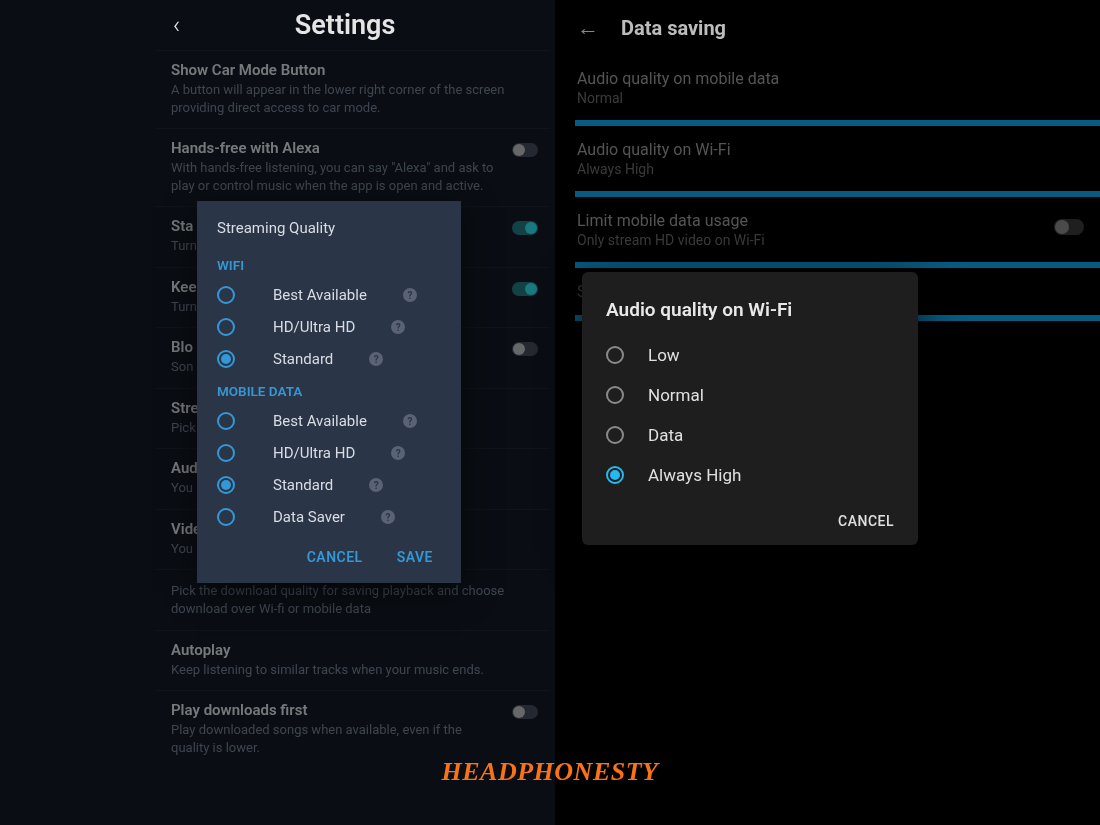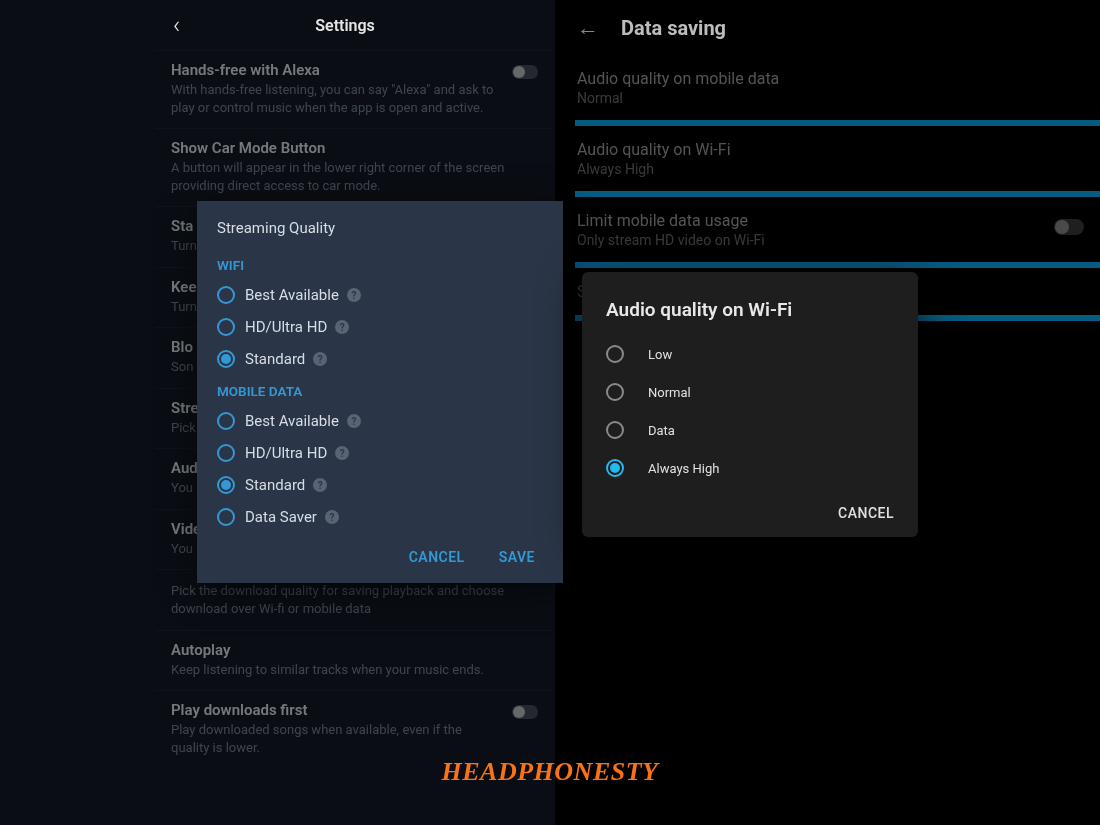--- a/index.html
+++ b/index.html
@@ -40,21 +40,21 @@
   .back-chev {
     color: #e5e5e5;
     font-size: 24px;
     font-weight: 300;
     margin-left: 18px;
   }
   .hdr-title {
     flex: 1;
     text-align: center;
     color: #e5e5e5;
-    font-size: 16px;
+    font-size: 27px;
     font-weight: 600;
     margin-right: 40px;
   }
   .setting-row {
     padding: 10px 12px 12px 16px;
     border-top: 1px solid #141820;
     display: flex;
     align-items: flex-start;
     justify-content: space-between;
   }
@@ -88,21 +88,21 @@
     top: 1px; left: 1px;
   }
   .toggle.on { background: #1a6e70; }
   .toggle.on::after { background: #25d2d8; left: auto; right: 1px; }
   .dim { opacity: 0.55; }
   
   .dlg-left {
     position: absolute;
     left: 197px;
     top: 201px;
-    width: 366px;
+    width: 264px;
     background: #2a3547;
     box-shadow: 0 8px 30px rgba(0,0,0,0.6);
     padding: 18px 0 14px 0;
     z-index: 20;
   }
   .dlg-l-title {
     color: #d8dde5;
     font-size: 15px;
     padding: 0 20px 12px 20px;
   }
@@ -110,20 +110,21 @@
     color: #3598d6;
     font-size: 13.5px;
     font-weight: 600;
     padding: 8px 4px 6px 20px;
   }
   .radio-row {
     display: flex;
     align-items: center;
     padding: 7px 20px;
     cursor: pointer;
+    gap: 28px;
   }
   .radio-circ {
     width: 18px; height: 18px;
     border: 2px solid #3598d6;
     border-radius: 50%;
     position: relative;
     flex-shrink: 0;
   }
   .radio-circ.sel::after {
     content:'';
@@ -242,21 +243,21 @@
   .r-radio.sel::after {
     content:'';
     position:absolute;
     width:10px;height:10px;
     background:#24b9f0;
     border-radius:50%;
     top:2px;left:2px;
   }
   .r-radio-lbl {
     color: #e0e0e0;
-    font-size: 13px;
+    font-size: 17px;
     margin-left: 24px;
   }
   .dlg-r-actions {
     display:flex;
     justify-content:flex-end;
     padding-top:18px;
   }
   .dlg-r-btn {
     color: #e0e0e0;
     font-size: 14px;
@@ -284,30 +285,30 @@
 <div class="container">
 
   <div class="phone-left">
     <div class="hdr">
       <span class="back-chev">‹</span>
       <span class="hdr-title">Settings</span>
     </div>
     <div class="dim" id="left-rows">
         <div class="setting-row">
           <div class="setting-txt">
+            <div class="setting-title">Show Car Mode Button</div>
+            <div class="setting-desc">A button will appear in the lower right corner of the screen providing direct access to car mode.</div>
+          </div>
+        </div>
+        <div class="setting-row">
+          <div class="setting-txt">
             <div class="setting-title">Hands-free with Alexa</div>
             <div class="setting-desc">With hands-free listening, you can say "Alexa" and ask to play or control music when the app is open and active.</div>
           </div>
           <div class="toggle"></div>
-        </div>
-        <div class="setting-row">
-          <div class="setting-txt">
-            <div class="setting-title">Show Car Mode Button</div>
-            <div class="setting-desc">A button will appear in the lower right corner of the screen providing direct access to car mode.</div>
-          </div>
         </div>
         <div class="setting-row">
           <div class="setting-txt">
             <div class="setting-title">Sta</div>
             <div class="setting-desc">Turn Mode</div>
           </div>
           <div class="toggle on"></div>
         </div>
         <div class="setting-row">
           <div class="setting-txt">

